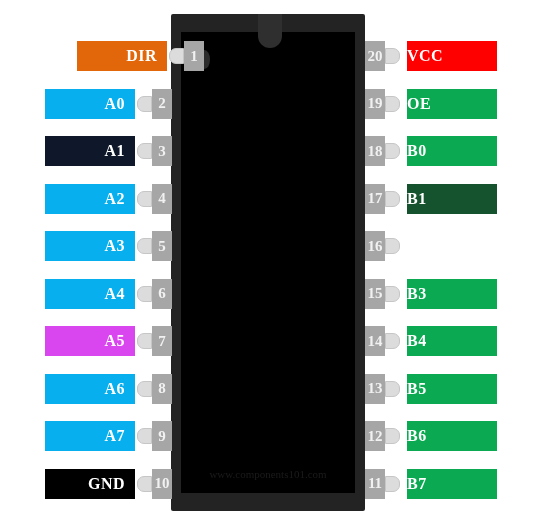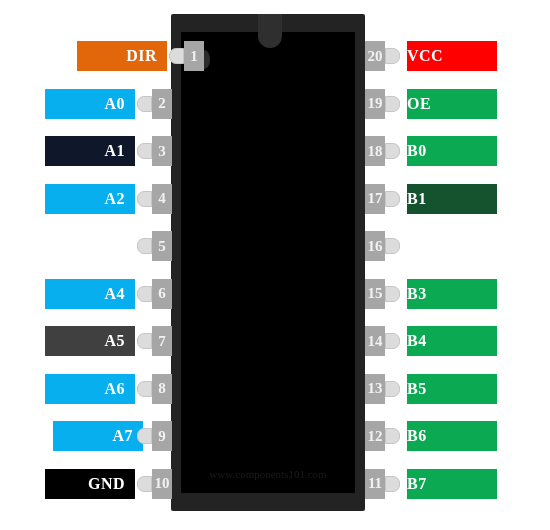--- a/index.html
+++ b/index.html
@@ -192,40 +192,41 @@
         <div class="pin-box" style="background: #0f172a;">A1</div>
         <div class="pin-tab"></div>
         <div class="pin-square">3</div>
       </div>
       <div class="pin-row left" style="top: 183.5px;">
         <div class="pin-box" style="background: rgb(7, 175, 238);">A2</div>
         <div class="pin-tab"></div>
         <div class="pin-square">4</div>
       </div>
       <div class="pin-row left" style="top: 231px;">
+        <div class="pin-box" style="background: rgb(7, 175, 238);">A3</div>
         <div class="pin-tab"></div>
         <div class="pin-square">5</div>
       </div>
       <div class="pin-row left" style="top: 278.5px;">
         <div class="pin-box" style="background: rgb(7, 175, 238);">A4</div>
         <div class="pin-tab"></div>
         <div class="pin-square">6</div>
       </div>
       <div class="pin-row left" style="top: 326px;">
-        <div class="pin-box" style="background: #404040; padding-left: 43px;">A5</div>
+        <div class="pin-box" style="background: #d946ef; padding-left: 43px;">A5</div>
         <div class="pin-tab"></div>
         <div class="pin-square">7</div>
       </div>
       <div class="pin-row left" style="top: 373.5px;">
         <div class="pin-box" style="background: rgb(7, 175, 238);">A6</div>
         <div class="pin-tab"></div>
         <div class="pin-square">8</div>
       </div>
       <div class="pin-row left" style="top: 421px;">
-        <div class="pin-box" style="background: rgb(7, 175, 238); margin-left: 8px;">A7</div>
+        <div class="pin-box" style="background: rgb(7, 175, 238);">A7</div>
         <div class="pin-tab"></div>
         <div class="pin-square">9</div>
       </div>
       <div class="pin-row left" style="top: 468.5px;">
         <div class="pin-box" style="background: rgb(0, 0, 0);">GND</div>
         <div class="pin-tab"></div>
         <div class="pin-square">10</div>
       </div>
     </div>
   <div id="right-pin-column">

